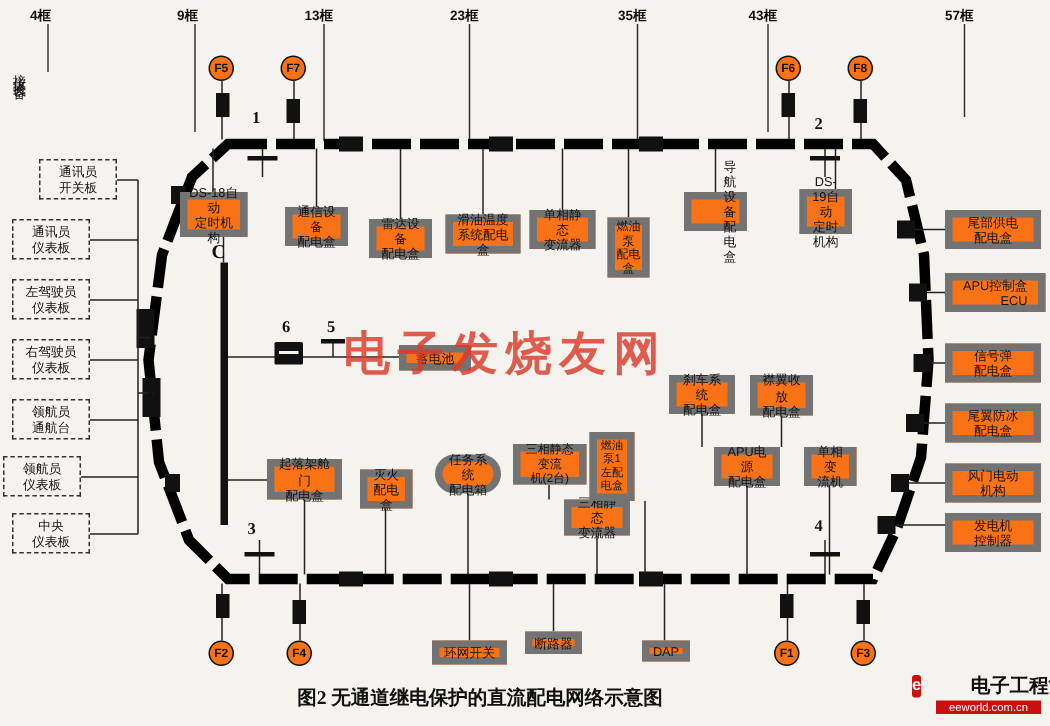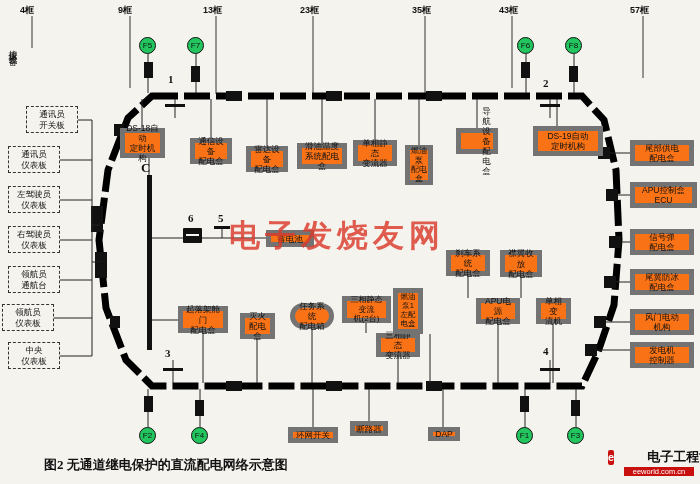--- a/index.html
+++ b/index.html
@@ -4,34 +4,34 @@
 <style>
   html,body{margin:0;padding:0;}
   .stage{position:relative;width:700px;height:484px;background:#f5f3ee;
          font-family:"Liberation Sans",sans-serif;overflow:hidden;color:#111;}
   .wires{position:absolute;left:0;top:0;z-index:1;}
   .box{position:absolute;border:5px solid #737373;background:#f97316;font-size:8.5px;
        line-height:1.18;display:flex;align-items:center;justify-content:center;
        text-align:center;white-space:pre-line;box-sizing:border-box;z-index:3;padding:1px;}
   .dashed{border:1px dashed #333;background:#f5f3ee;}
   .circle{position:absolute;width:17px;height:17px;border:1.4px solid #111;border-radius:50%;
-          background:#22c55e;font-size:8px;font-weight:normal;display:flex;align-items:center;
+          background:#f97316;font-size:8px;font-weight:bold;display:flex;align-items:center;
           justify-content:center;z-index:3;box-sizing:border-box;}
   .frame-label{position:absolute;font-size:9px;font-weight:bold;z-index:3;}
   .marker{position:absolute;font-size:11px;font-weight:bold;z-index:4;
           font-family:"Liberation Serif",serif;}
   .busletter{font-size:13px;}
   .vnote{position:absolute;writing-mode:vertical-rl;font-size:9px;letter-spacing:2px;z-index:3;}
   .battery-icon{position:absolute;left:183px;top:228px;width:19px;height:15px;background:#111;
           z-index:3;border-radius:1px;}
   .battery-icon::after{content:"";position:absolute;left:3px;top:6px;width:13px;height:2px;background:#f5f3ee;}
   .watermark{position:absolute;left:229px;top:215px;font-size:31px;font-weight:bold;
           letter-spacing:5px;color:rgba(217,57,43,0.82);z-index:5;white-space:nowrap;}
-  .caption{position:absolute;left:0;top:456px;width:640px;font-weight:bold;
-          font-size:13px;z-index:3;font-family:"Liberation Serif",serif;padding-left:44px;}
+  .caption{position:absolute;left:0;top:456px;width:640px;text-align:center;font-weight:bold;
+          font-size:13px;z-index:3;font-family:"Liberation Serif",serif;}
   .logo{position:absolute;left:608px;top:448px;z-index:6;width:90px;}
   .logo-row{display:flex;align-items:center;gap:2px;}
   .logo-mark{width:15px;height:15px;background:#c8100e;color:#fff;font-weight:bold;font-size:11px;
           display:flex;align-items:center;justify-content:center;border-radius:2px;}
   .logo-name{font-size:13px;font-weight:bold;color:#111;white-space:nowrap;padding-left:31px;}
   .logo-site{margin-top:1px;background:#c8100e;color:#fff;font-size:7.5px;text-align:center;
           padding:0 2px;width:70px;box-sizing:border-box;margin-left:16px;}
 </style>
 </head>
 <body>
@@ -204,21 +204,21 @@
   <div class="box" style="left:246px;top:146px;width:42px;height:26px;">雷达设备
 配电盒</div>
   <div class="box" style="left:297px;top:143px;width:50px;height:26px;">滑油温度
 系统配电盒</div>
   <div class="box" style="left:353px;top:140px;width:44px;height:26px;">单相静态
 变流器</div>
   <div class="box" style="left:405px;top:145px;width:28px;height:40px;font-size:8px;">燃油泵
 配电盒</div>
   <div class="box" style="left:456px;top:128px;width:42px;height:26px;padding-left:20px;">导航设备
 配电盒</div>
-  <div class="box" style="left:533px;top:126px;width:70px;height:30px;">DS-19自动
+  <div class="box" style="left:533px;top:126px;width:35px;height:30px;">DS-19自动
 定时机构</div>
   <div class="box" style="left:266px;top:230px;width:48px;height:17px;">蓄电池</div>
   <div class="box" style="left:178px;top:306px;width:50px;height:27px;">起落架舱门
 配电盒</div>
   <div class="box" style="left:240px;top:313px;width:35px;height:26px;">灭火
 配电盒</div>
   <div class="box" style="left:290px;top:303px;width:44px;height:26px;border-radius:13px;">任务系统
 配电箱</div>
   <div class="box" style="left:342px;top:296px;width:49px;height:27px;font-size:8px;">三相静态变流
 机(2台)</div>
@@ -230,21 +230,21 @@
 配电盒</div>
   <div class="box" style="left:500px;top:250px;width:42px;height:27px;">襟翼收放
 配电盒</div>
   <div class="box" style="left:476px;top:298px;width:44px;height:26px;">APU电源
 配电盒</div>
   <div class="box" style="left:536px;top:298px;width:35px;height:26px;">单相变
 流机</div>
 
   <div class="box" style="left:630px;top:140px;width:64px;height:26px;">尾部供电
 配电盒</div>
-  <div class="box" style="left:630px;top:182px;width:67px;height:26px;">APU控制盒
+  <div class="box" style="left:630px;top:182px;width:67px;height:26px;text-align:right;">APU控制盒
 ECU</div>
   <div class="box" style="left:630px;top:229px;width:64px;height:26px;">信号弹
 配电盒</div>
   <div class="box" style="left:630px;top:269px;width:64px;height:26px;">尾翼防冰
 配电盒</div>
   <div class="box" style="left:630px;top:342px;width:64px;height:26px;">发电机
 控制器</div>
   <div class="box" style="left:630px;top:309px;width:64px;height:26px;">风门电动
 机构</div>
 

